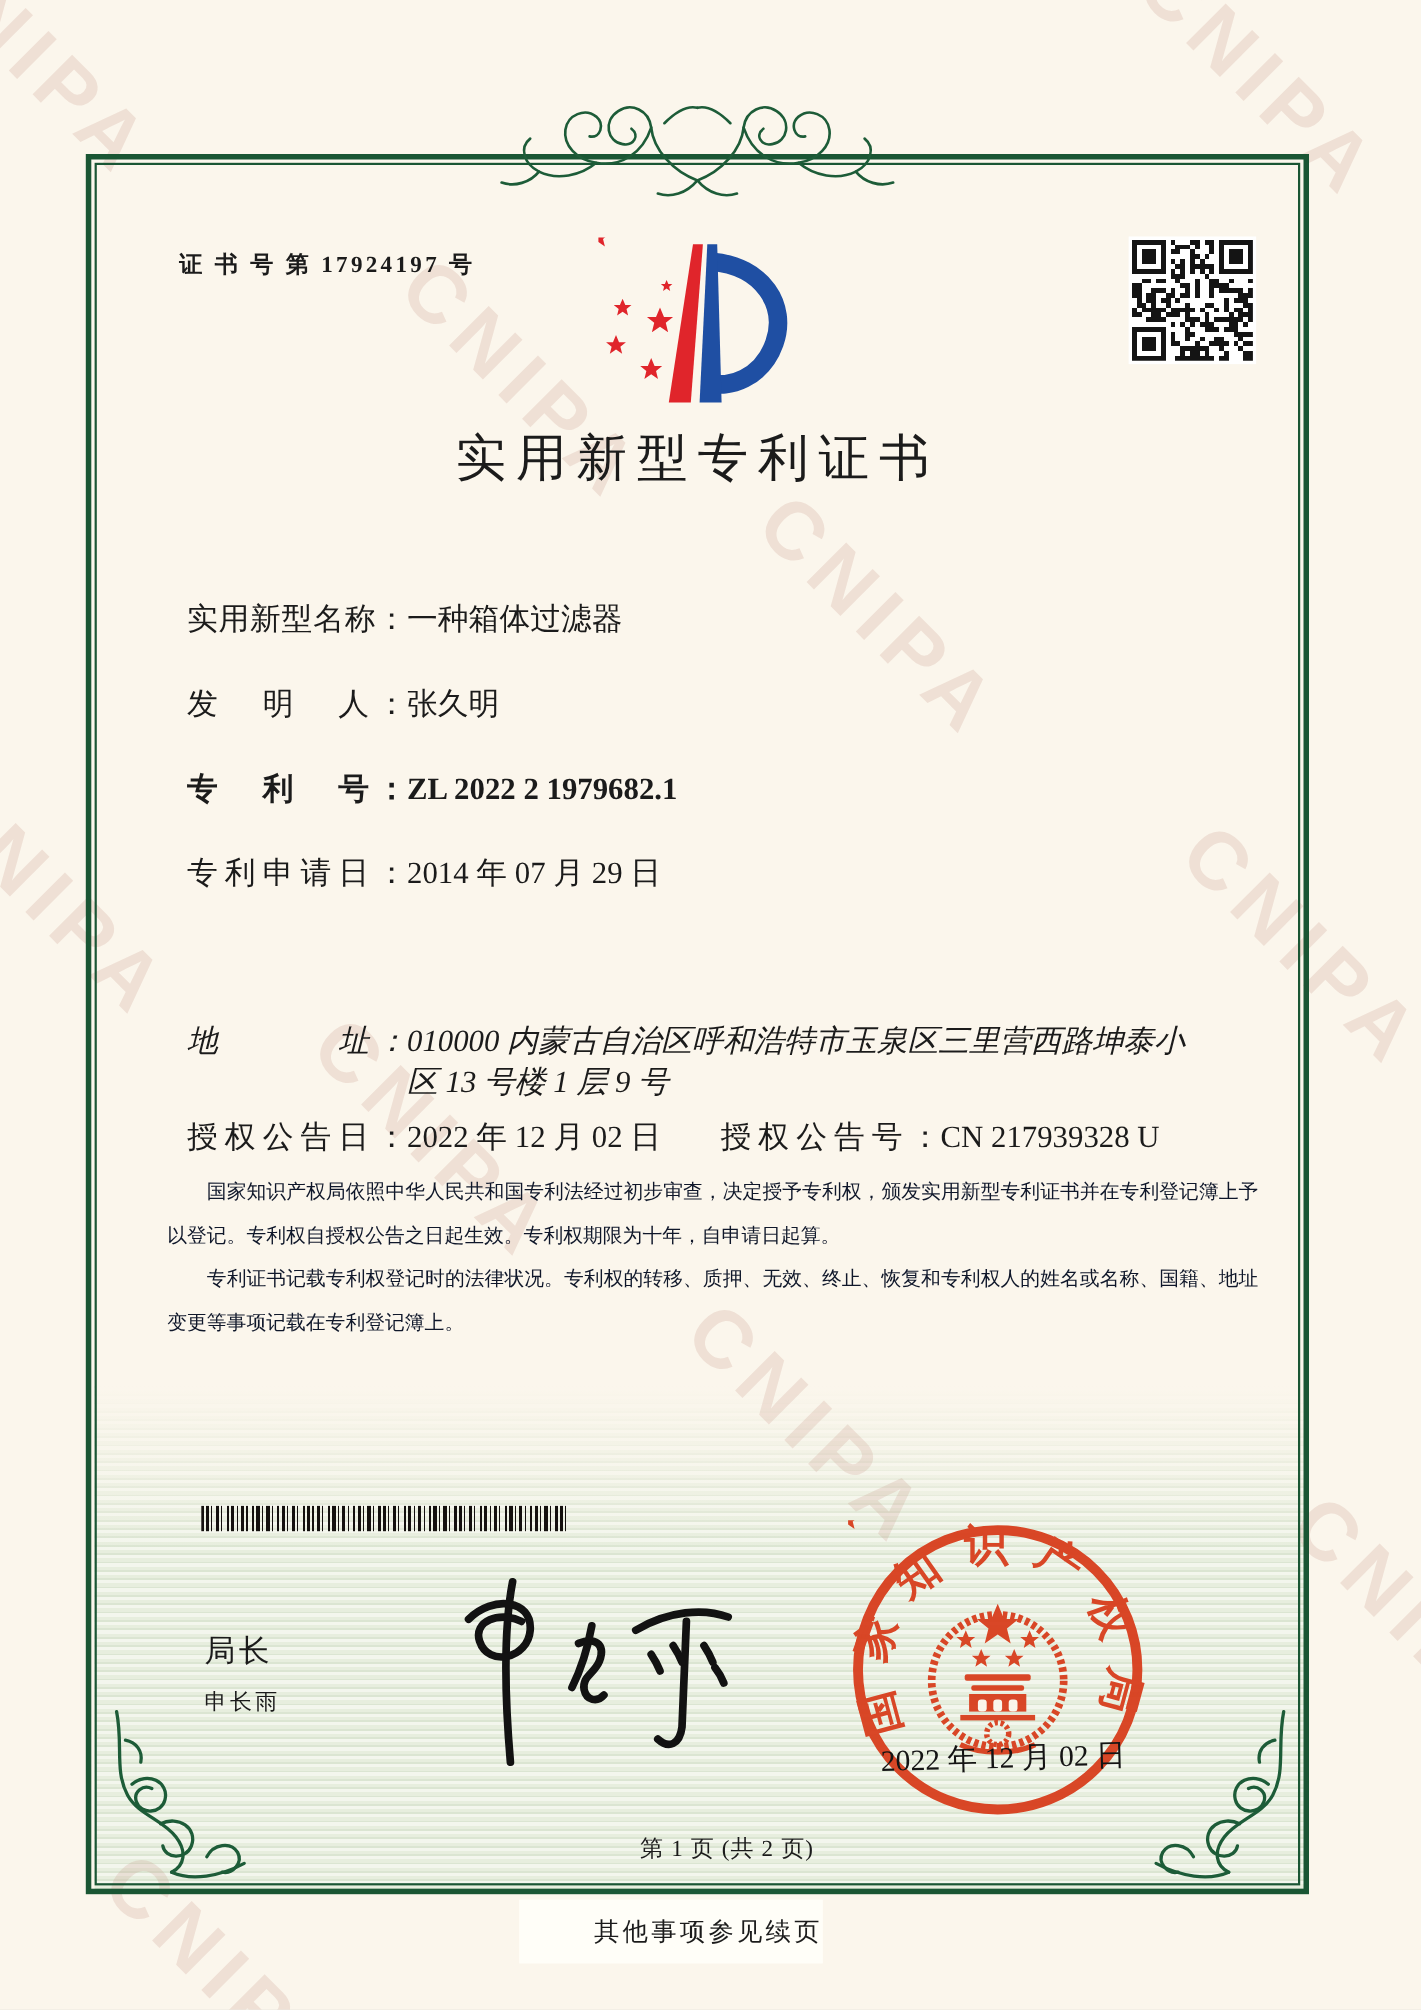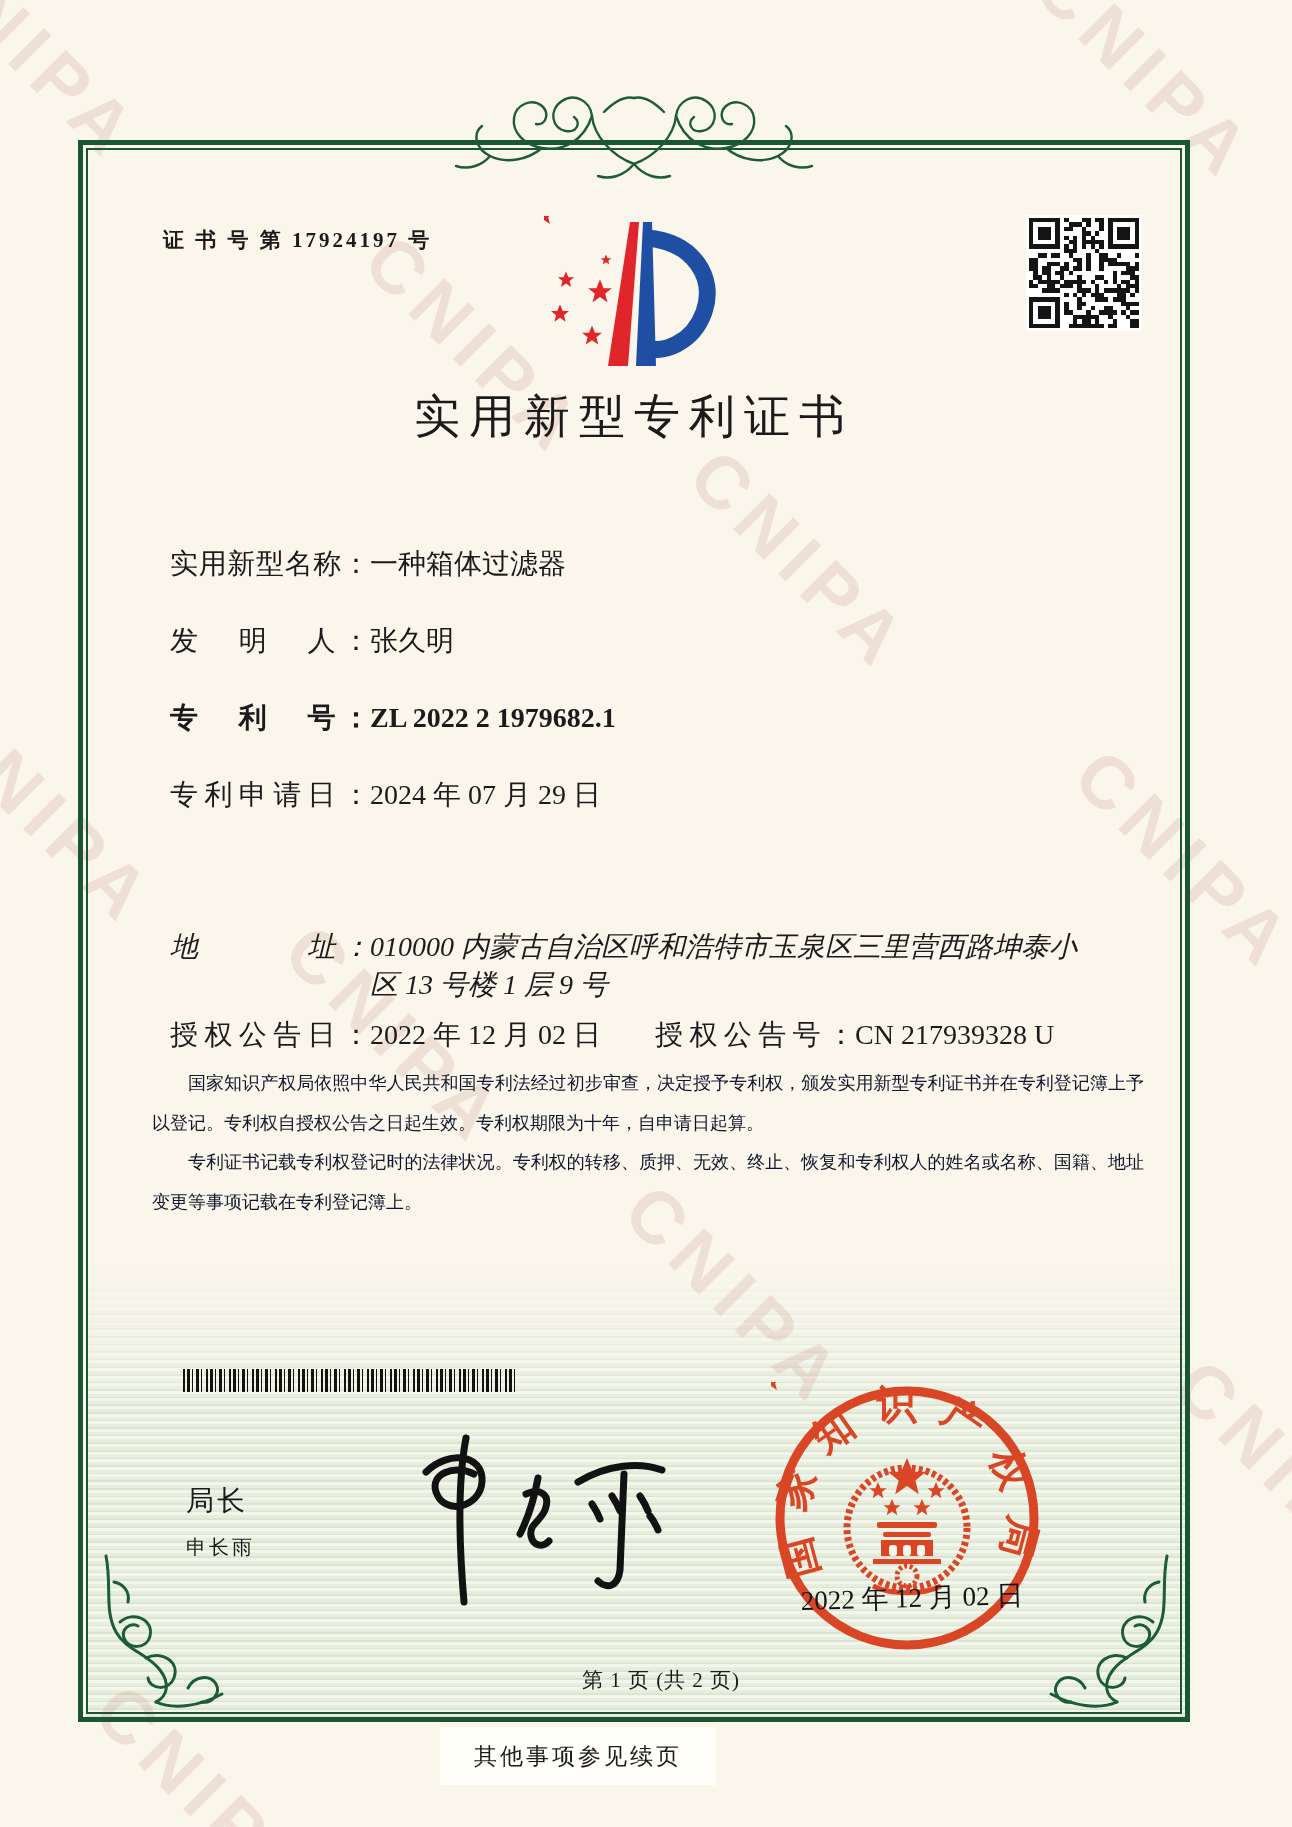--- a/index.html
+++ b/index.html
@@ -42,22 +42,22 @@
       #14110e 0 2px,transparent 2px 4px,#14110e 4px 7px,transparent 7px 9px,
       #14110e 9px 10px,transparent 10px 13px,#14110e 13px 16px,transparent 16px 18px,
       #14110e 18px 19px,transparent 19px 23px);}
   .sign-title{left:186px;top:1482px;font-family:"Liberation Sans",sans-serif;font-size:28px;letter-spacing:3px;}
   .sign-name{left:186px;top:1534px;font-family:"Liberation Sans",sans-serif;font-size:20px;letter-spacing:3px;}
   .signature{left:388px;top:1420px;width:290px;height:208px;}
   .seal{left:771px;top:1382px;width:272px;height:272px;z-index:4;opacity:.96;}
   .seal-date{left:782px;top:1580px;width:260px;text-align:center;font-size:27px;z-index:5;
              transform:rotate(-1.5deg);color:#141414;}
   .page-info{left:617px;top:1666px;transform:translateX(-50%);font-size:21px;letter-spacing:1px;white-space:nowrap;margin-left:44px;}
-  .note-band{left:440px;top:1727px;width:276px;height:58px;background:#fffef8;z-index:3;
-             display:flex;align-items:center;justify-content:center;}
+  .note-band{left:472px;top:1727px;width:276px;height:58px;background:#fffef8;z-index:3;
+             display:flex;align-items:center;justify-content:flex-end;}
   .note-band span{font-size:23px;letter-spacing:3px;white-space:nowrap;}
 </style>
 </head>
 <body>
 
 <div class="page">
 
   <div class="waves"></div>
 
   <div class="wm" style="left:30px;top:50px">CNIPA</div>
@@ -450,21 +450,21 @@
   <div class="c row row-name">
     <span class="lab">实用新型名称：</span><span class="val">一种箱体过滤器</span>
   </div>
   <div class="c row row-inventor">
     <span class="lab">发　明　人：</span><span class="val">张久明</span>
   </div>
   <div class="c row row-patno">
     <span class="lab">专　利　号：</span><span class="val">ZL 2022 2 1979682.1</span>
   </div>
   <div class="c row row-filing">
-    <span class="lab">专利申请日：</span><span class="val">2024 年 07 月 29 日</span>
+    <span class="lab">专利申请日：</span><span class="val">2014 年 07 月 29 日</span>
   </div>
   <div class="c row row-address">
     <span class="lab">地　　　址：</span><span class="val">010000  内蒙古自治区呼和浩特市玉泉区三里营西路坤泰小区 13 号楼 1 层 9 号</span>
   </div>
   <div class="c row row-grantdate">
     <span class="lab">授权公告日：</span><span class="val">2022 年 12 月 02 日</span>
   </div>
   <div class="c row row-grantno">
     <span class="lab">授权公告号：</span><span class="val">CN 217939328 U</span>
   </div>

